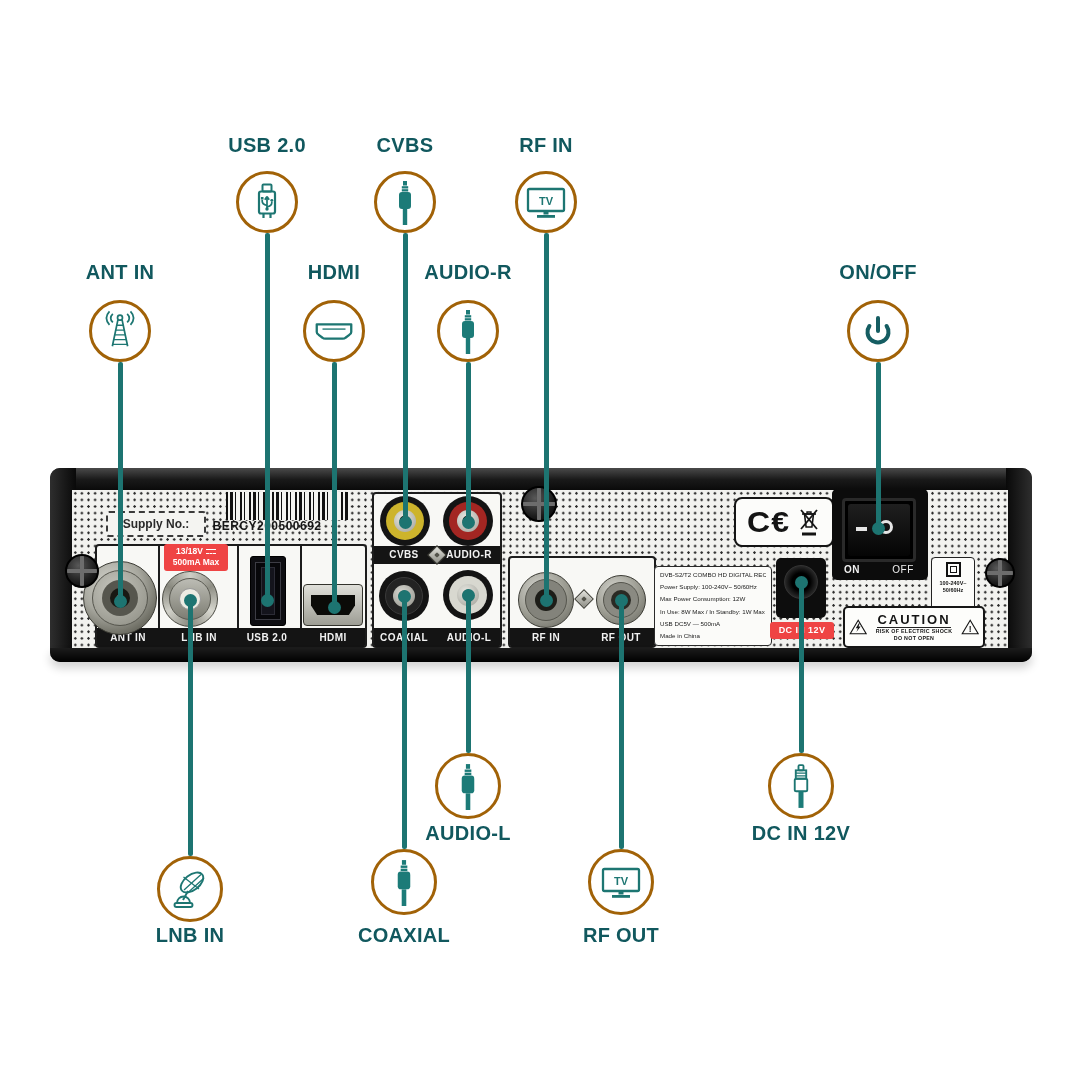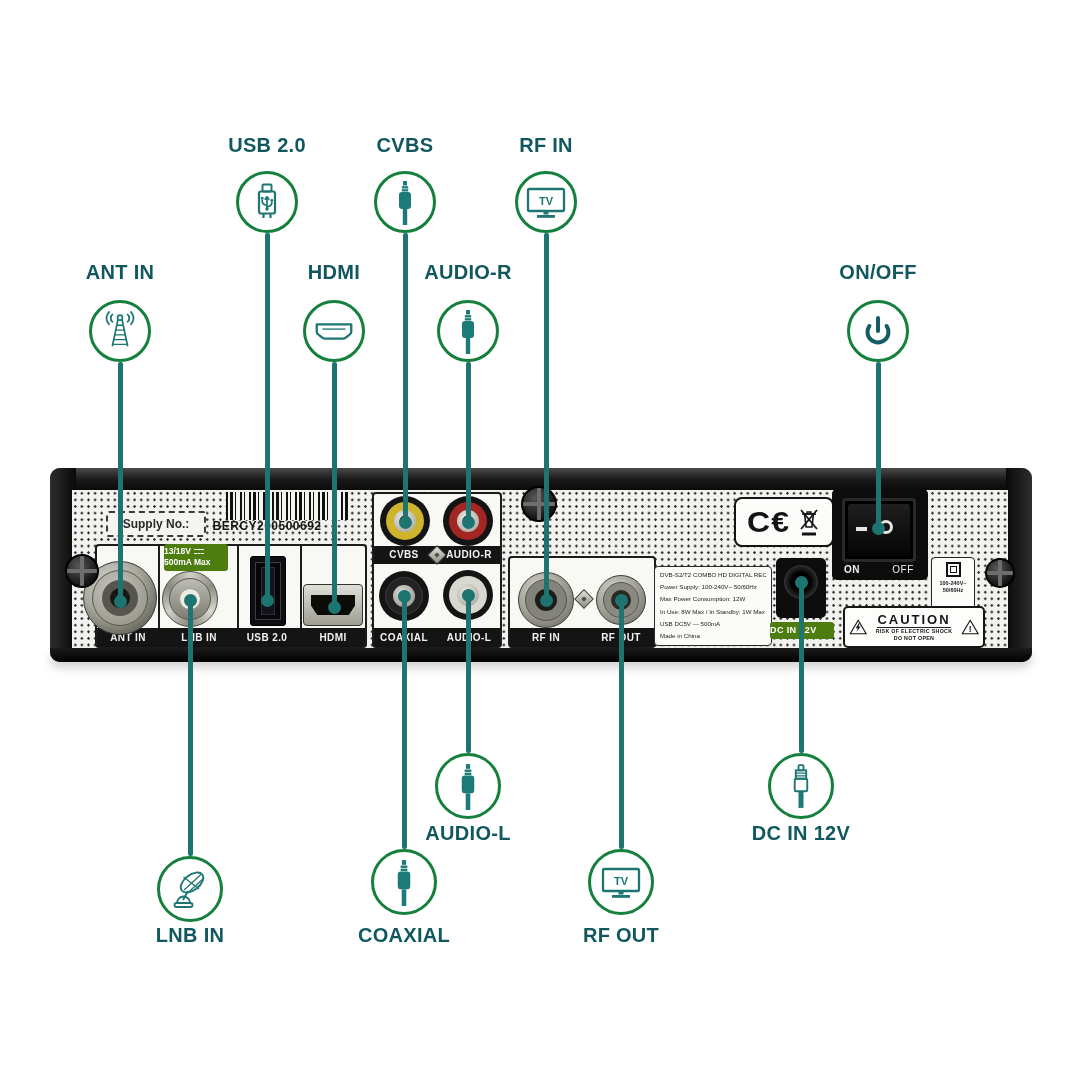--- a/index.html
+++ b/index.html
@@ -3,21 +3,21 @@
 <meta charset="utf-8">
 <style>
   html,body{margin:0;padding:0;background:#fff;}
   .stage{position:relative;width:1080px;height:1080px;background:#ffffff;
          font-family:"Liberation Sans",sans-serif;overflow:hidden;}
   .abs{position:absolute;}
 
   
   .c-label{position:absolute;transform:translateX(-50%);font-size:20px;font-weight:700;
            color:#11585e;letter-spacing:.3px;white-space:nowrap;}
-  .c-circle{position:absolute;width:62px;height:62px;border:3px solid #15803d;border-radius:50%;
+  .c-circle{position:absolute;width:62px;height:62px;border:3px solid #a16207;border-radius:50%;
             background:#fff;display:flex;align-items:center;justify-content:center;box-sizing:border-box;}
   .c-circle.lg{width:66px;height:66px;}
   .v-line{position:absolute;width:5px;background:#1d7471;border-radius:2px;}
   .dot{position:absolute;width:13px;height:13px;border-radius:50%;background:#1d7471;}
 
   
   .bezel-top{position:absolute;left:50px;top:468px;width:982px;height:26px;
              background:linear-gradient(180deg,#4a4a4a,#191919 45%,#050505);border-radius:10px 10px 0 0;}
   .cap-left{position:absolute;left:50px;top:468px;width:26px;height:194px;
             background:linear-gradient(90deg,#2e2e2e,#090909);border-radius:10px 0 0 10px;}
@@ -38,21 +38,21 @@
   .ring{position:absolute;left:50%;top:50%;transform:translate(-50%,-50%);border-radius:50%;}
   .screw{position:absolute;border-radius:50%;border:2px solid #000;box-sizing:border-box;
          background:
            linear-gradient(0deg,transparent 44%,#6d6d6d 44%,#6d6d6d 56%,transparent 56%),
            linear-gradient(90deg,transparent 44%,#6d6d6d 44%,#6d6d6d 56%,transparent 56%),
            radial-gradient(circle at 38% 32%,#585858,#1b1b1b 62%,#000);}
   .diamond{position:absolute;width:14px;height:14px;transform:rotate(45deg);
            background:linear-gradient(135deg,#e3e3dd,#8d8d85);border:1px solid #3f3f38;box-sizing:border-box;}
   .diamond::after{content:"";position:absolute;left:4px;top:4px;width:4px;height:4px;background:#54544c;border-radius:1px;}
 
-  .black-label{position:absolute;background:#4d7c0f;border-radius:3px;color:#fff;}
+  .black-label{position:absolute;background:#ef4444;border-radius:3px;color:#fff;text-align:center;}
   .dcsym{display:inline-block;width:10px;height:2.6px;border-top:1.7px solid #fff;
          border-bottom:1.7px dashed #fff;margin-left:3px;vertical-align:middle;}
 
   .spec-line{font-size:6.2px;line-height:12.2px;color:#1b1b1b;white-space:nowrap;overflow:hidden;}
 
   .caution-title{font-size:13px;font-weight:700;letter-spacing:2px;color:#141414;
                  border-bottom:1.3px solid #222;line-height:14px;margin:0 5px;}
   .caution-small{font-size:5.3px;font-weight:700;color:#141414;letter-spacing:.3px;line-height:6.6px;}
 </style>
 </head>

